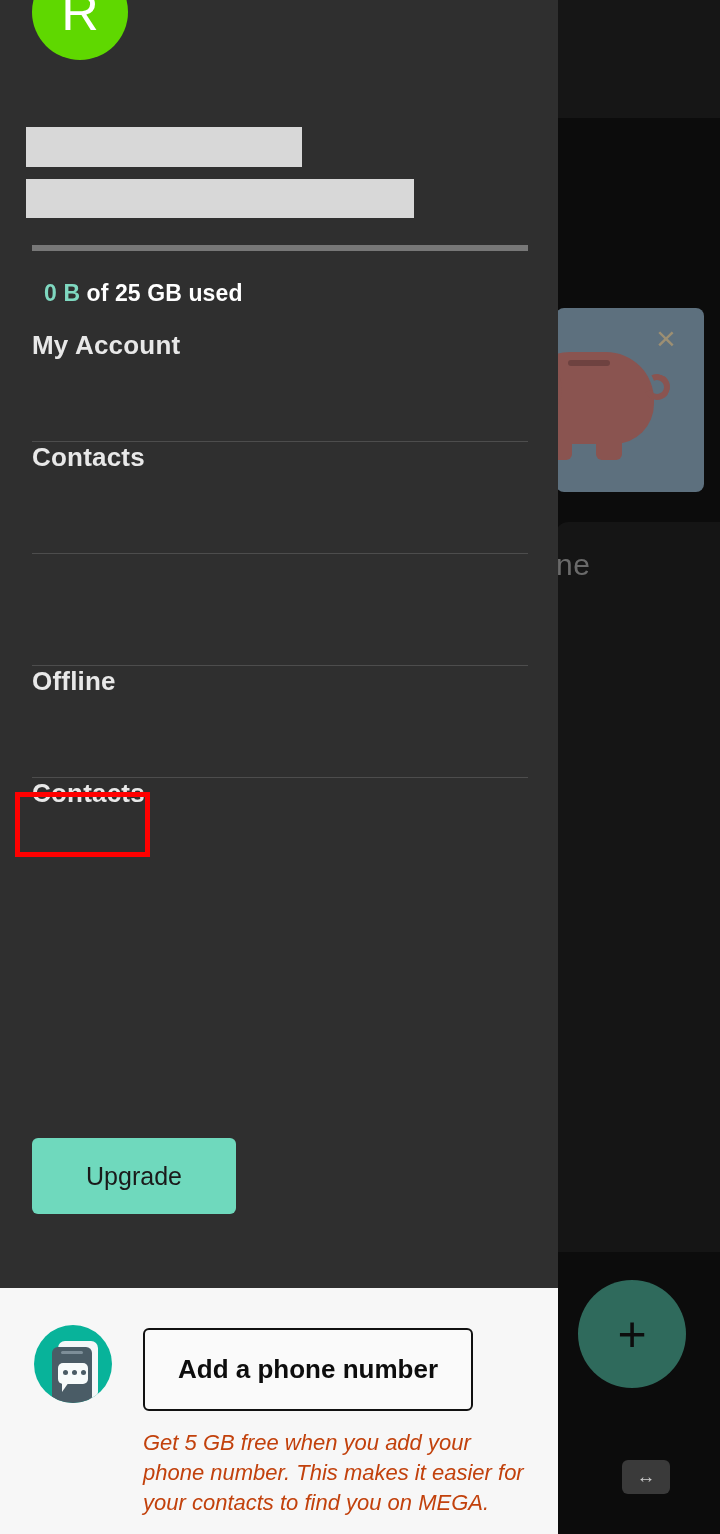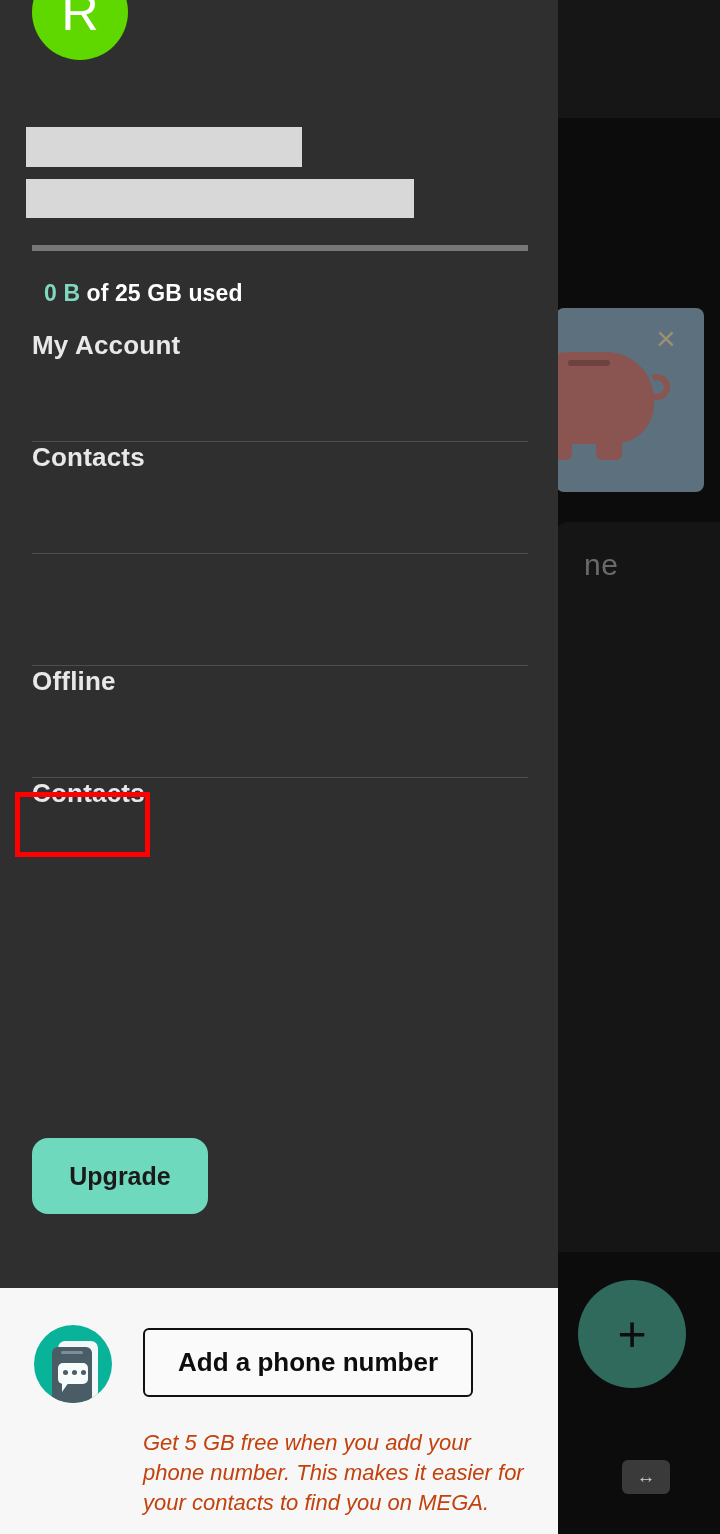--- a/index.html
+++ b/index.html
@@ -64,21 +64,21 @@
   }
   .piggy-close {
     position: absolute; right: 18px; top: 16px; width: 30px; height: 30px;
     color: #9c8f73; font-size: 34px; line-height: 28px; font-weight: 300;
   }
   .bg-sheet {
     position: absolute; left: 556px; top: 522px; width: 164px; height: 730px;
     background: #151515; border-radius: 12px 0 0 0;
   }
   .bg-sheet-title {
-    position: absolute; left: 584px; top: 548px;
+    position: absolute; left: 556px; top: 548px;
     color: #6a6a6a; font-size: 30px; letter-spacing: .5px;
   }
   .bg-fab {
     position: absolute; left: 578px; top: 1280px; width: 108px; height: 108px;
     border-radius: 50%; background: #2f6a5c;
     display: flex; align-items: center; justify-content: center;
   }
   .bg-fab-plus {
     color: #0d0d0d; font-size: 50px; font-weight: 400; line-height: 1;
   }
@@ -129,24 +129,24 @@
     position: absolute; left: 32px; right: 30px; bottom: 0; height: 1.5px;
     background: #4d4d4d;
   }
   .menu-item.highlighted .hl-box {
     position: absolute; left: 15px; top: 14px; width: 135px; height: 65px;
     border: 5px solid #ff0000; pointer-events: none;
   }
 
   .upgrade-btn {
     position: absolute; left: 32px; top: 1138px;
-    width: 176px; height: 76px; border-radius: 16px;
+    width: 204px; height: 76px; border-radius: 6px;
     background: #6fd9bd; border: none;
     display: flex; align-items: center; justify-content: center;
-    color: #1a1a1a; font-size: 25px; font-weight: bold;
+    color: #1a1a1a; font-size: 25px; font-weight: normal;
     font-family: "Liberation Sans", sans-serif; cursor: pointer;
   }
 
   
   .bottom-panel {
     position: absolute; left: 0; top: 1288px; width: 558px; height: 246px;
     background: #f7f7f7;
   }
   .phone-icon-circle {
     position: absolute; left: 34px; top: 1325px; width: 78px; height: 78px;
@@ -170,21 +170,21 @@
   }
   .pi-bubble-tail {
     position: absolute; left: 28px; top: 57px; width: 0; height: 0;
     border-left: 7px solid #f7fbfb;
     border-bottom: 10px solid transparent;
   }
   .pi-dots { position: absolute; left: 29px; top: 45px; display: flex; gap: 4px; }
   .pi-dot { width: 5px; height: 5px; border-radius: 50%; background: #4a5c66; }
 
   .add-phone-btn {
-    position: absolute; left: 143px; top: 1328px; width: 330px; height: 69px;
+    position: absolute; left: 143px; top: 1328px; width: 330px; height: 83px;
     background: #fafafa; border: 2px solid #111111; border-radius: 6px;
     display: flex; align-items: center; justify-content: center;
     font-family: "Liberation Sans", sans-serif;
     font-size: 26px; font-weight: bold; color: #0d0d0d; cursor: pointer;
   }
   .promo-text {
     position: absolute; left: 143px; top: 1428px; width: 390px;
     font-size: 22px; line-height: 30px; color: #c2410c; font-style: italic;
   }
 </style>

